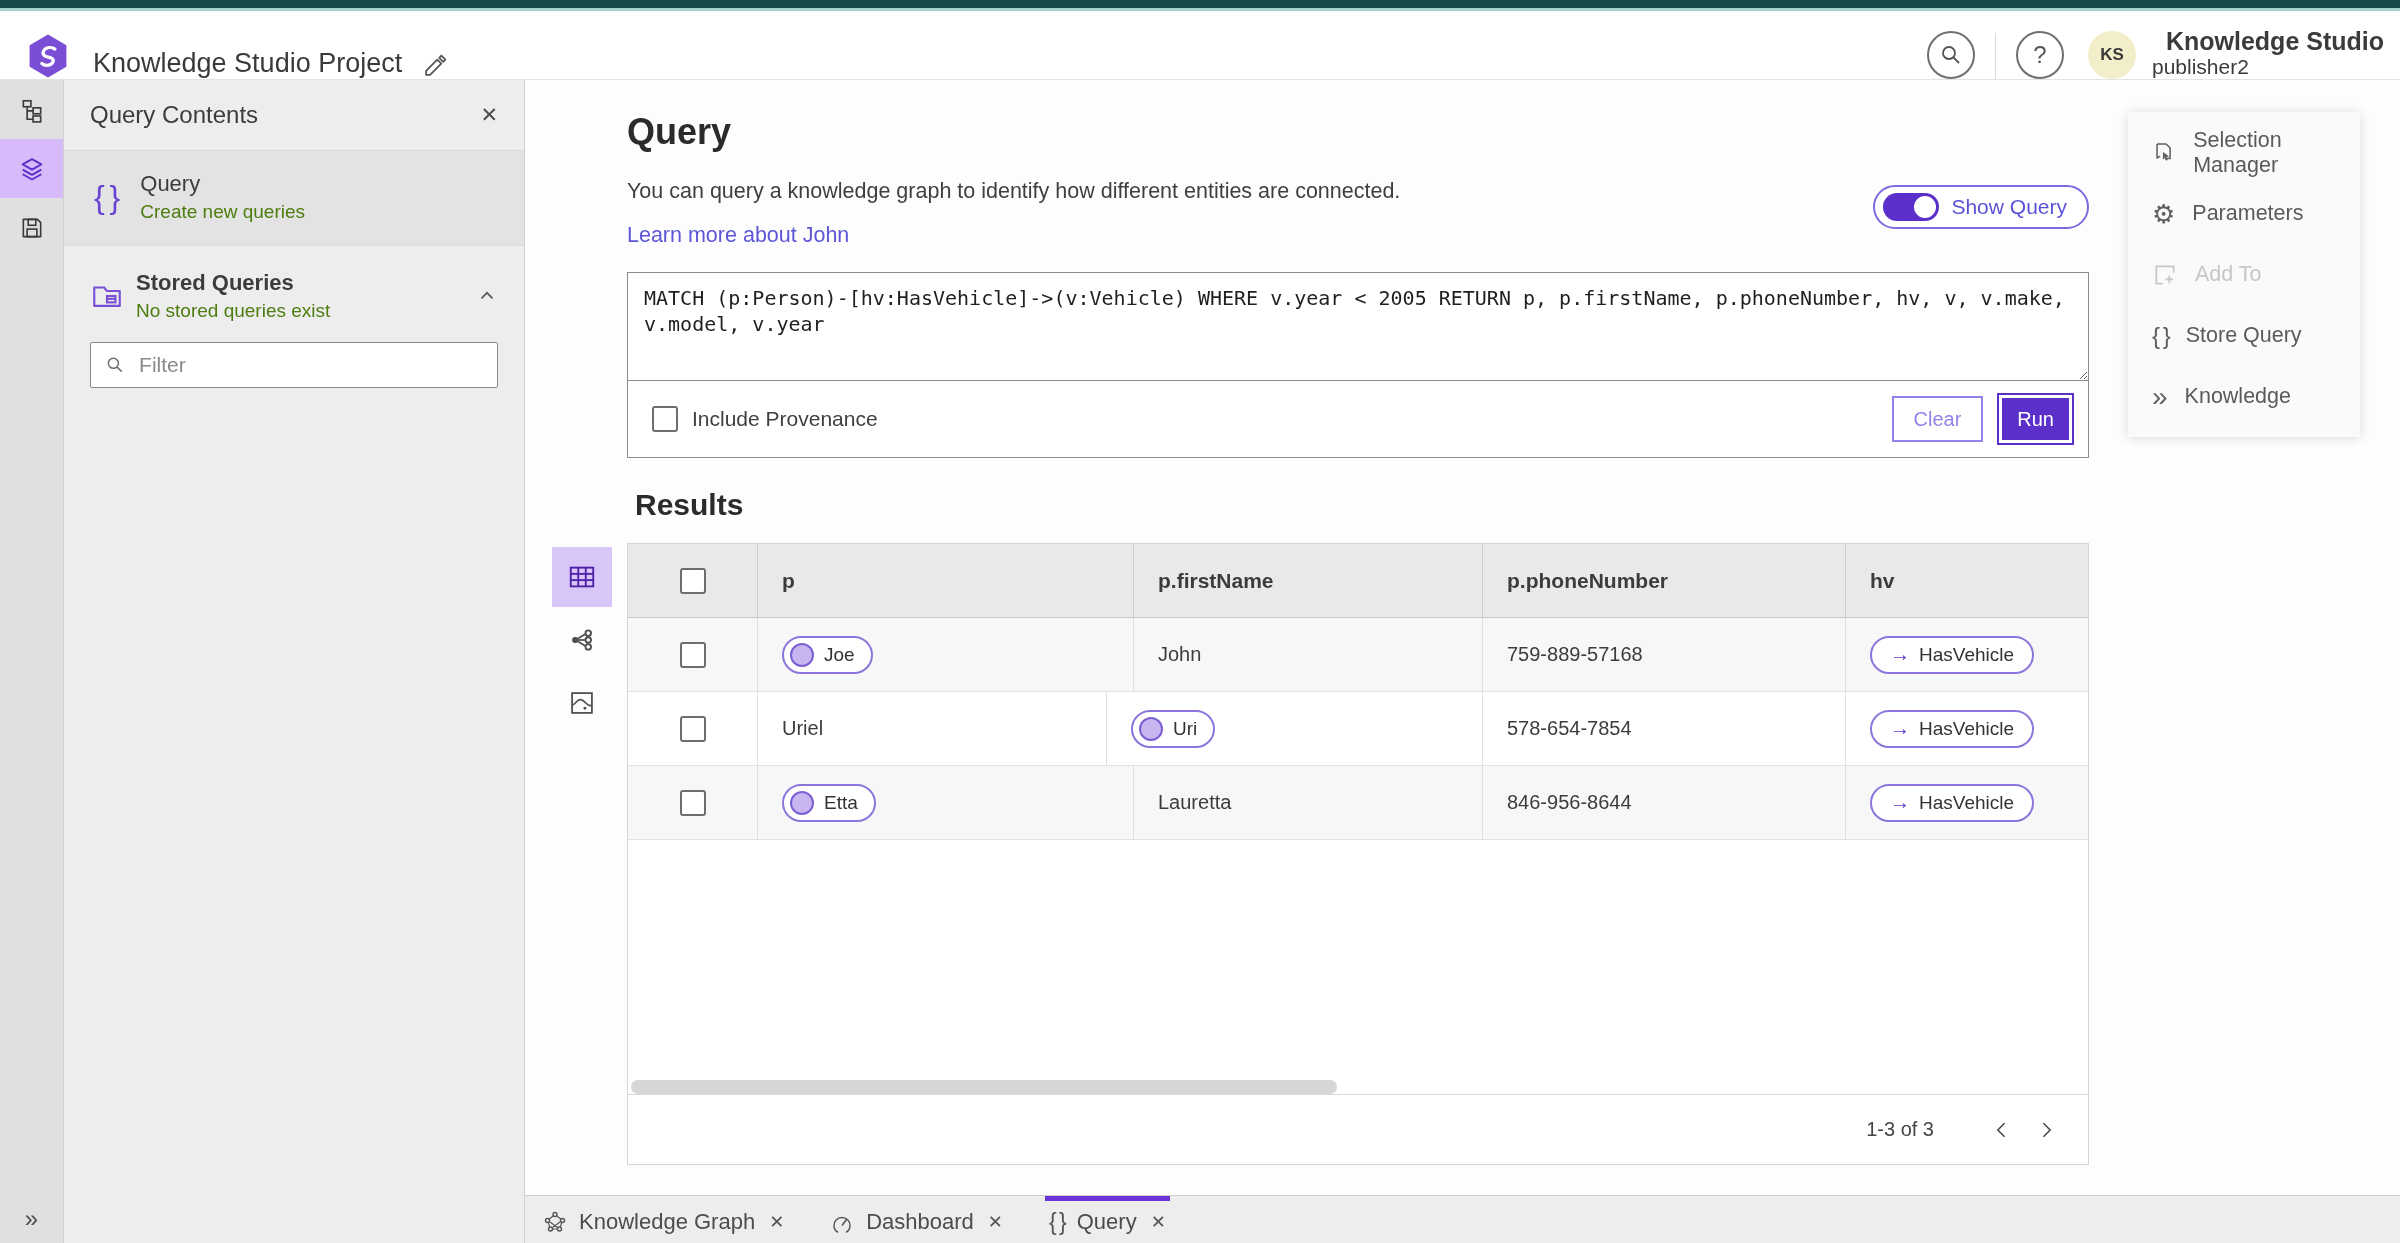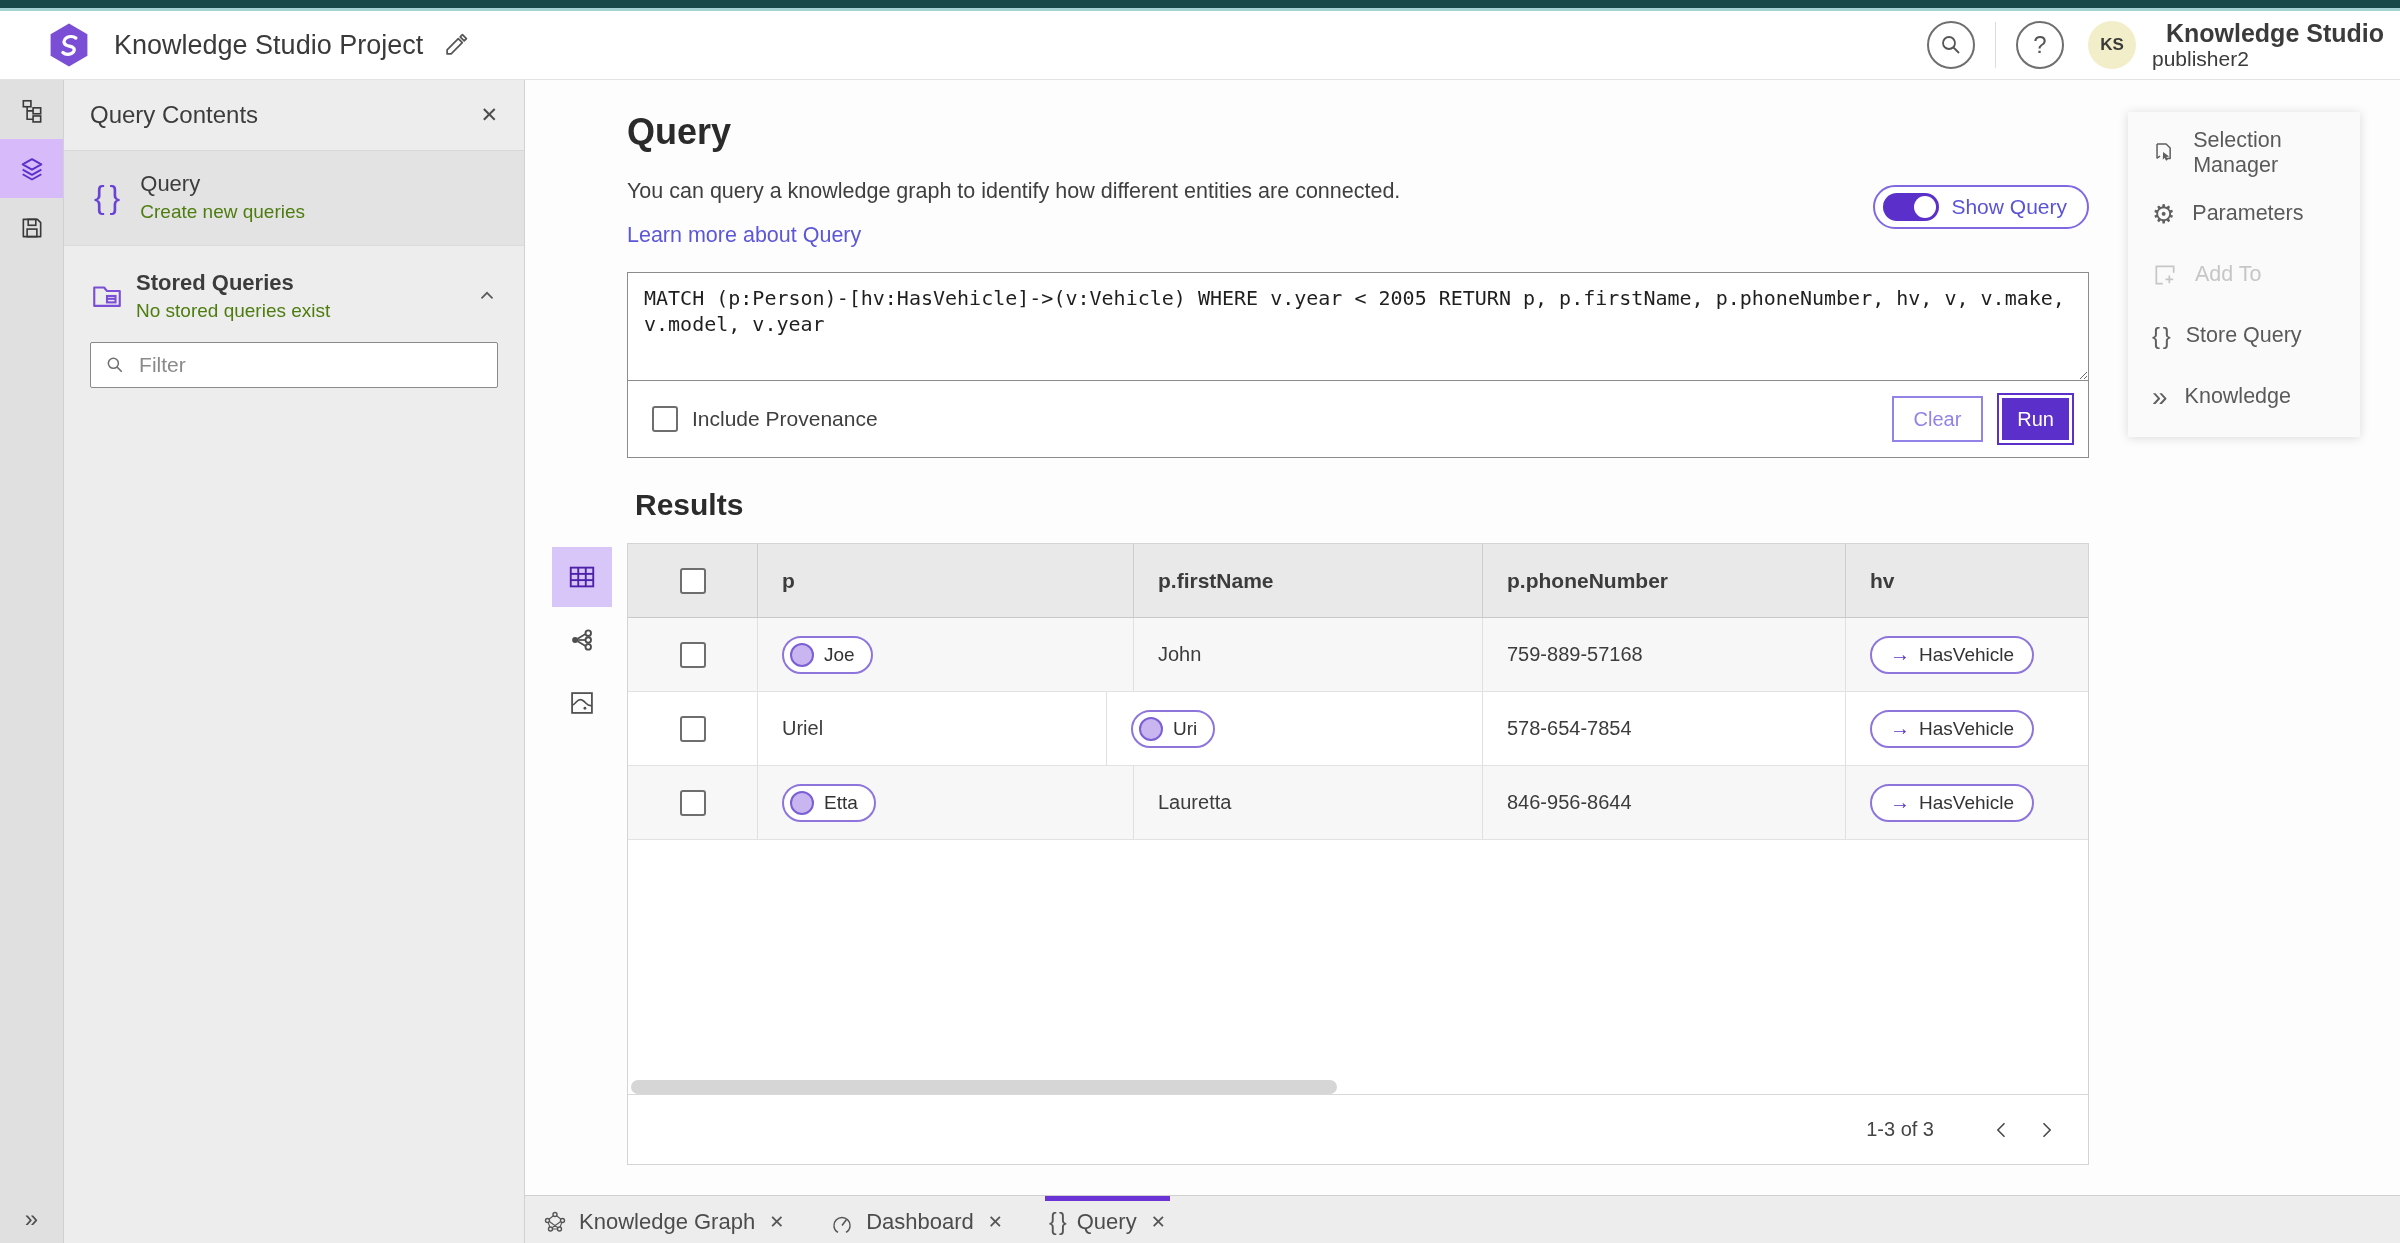--- a/index.html
+++ b/index.html
@@ -4,21 +4,21 @@
 <style>
   * { box-sizing: border-box; }
   html,body { margin:0; padding:0; width:2400px; height:1243px; overflow:hidden;
     font-family:"Liberation Sans", sans-serif; background:#fdfdfd; }
 
   
   .top-strip { height:11px; background:#17494b; }
   .top-strip .light { position:absolute; top:8px; left:0; right:0; height:3px; background:#a3d2d2; }
 
   
-  .header { height:69px; background:#ffffff; display:flex; align-items:center; padding:0 16px 0 46px; border-bottom:1px solid #e3e3e3; }
+  .header { height:69px; background:#ffffff; display:flex; align-items:flex-end; padding:0 16px 0 25px; border-bottom:1px solid #e3e3e3; }
   .logo { width:46px; height:46px; flex:none; }
   .header-title { font-size:27px; color:#3a3a3a; font-weight:500; margin-left:22px; }
   .edit-pencil { margin-left:20px; display:flex; cursor:pointer; }
   .header-spacer { flex:1; }
   .icon-circle { width:48px; height:48px; border:2px solid #6f6f6f; border-radius:50%; display:flex; align-items:center; justify-content:center; cursor:pointer; background:#fff; }
   .icon-circle .qmark { font-size:24px; color:#555; }
   .hdr-divider { width:1px; height:46px; background:#dcdcdc; margin:0 20px; }
   .avatar { width:48px; height:48px; border-radius:50%; background:#f2eec9; display:flex; align-items:center; justify-content:center; font-size:17px; font-weight:700; color:#3a3a3a; margin-left:24px; }
   .user-block { margin-left:16px; line-height:1.12; }
   .user-name { font-size:25px; font-weight:600; color:#3b3b3b;margin-left:14px; }
@@ -229,21 +229,21 @@
       <input type="text" placeholder="Filter" style="">
     </div>
   </div>
 
   <div class="main-col">
     <div class="main">
 
       <div class="query-area">
         <h1 class="query-heading">Query</h1>
         <p class="query-desc">You can query a knowledge graph to identify how different entities are connected.</p>
-        <a class="learn-link">Learn more about Query</a>
+        <a class="learn-link">Learn more about John</a>
 
         <div class="toggle-pill">
           <span class="switch">
               <span class="knob"></span>
             </span>
           <span class="toggle-label">Show Query</span>
         </div>
 
         <div class="query-box">
           <textarea class="query-input" spellcheck="false" style="">MATCH (p:Person)-[hv:HasVehicle]-&gt;(v:Vehicle) WHERE v.year &lt; 2005 RETURN p, p.firstName, p.phoneNumber, hv, v, v.make, v.model, v.year</textarea>

